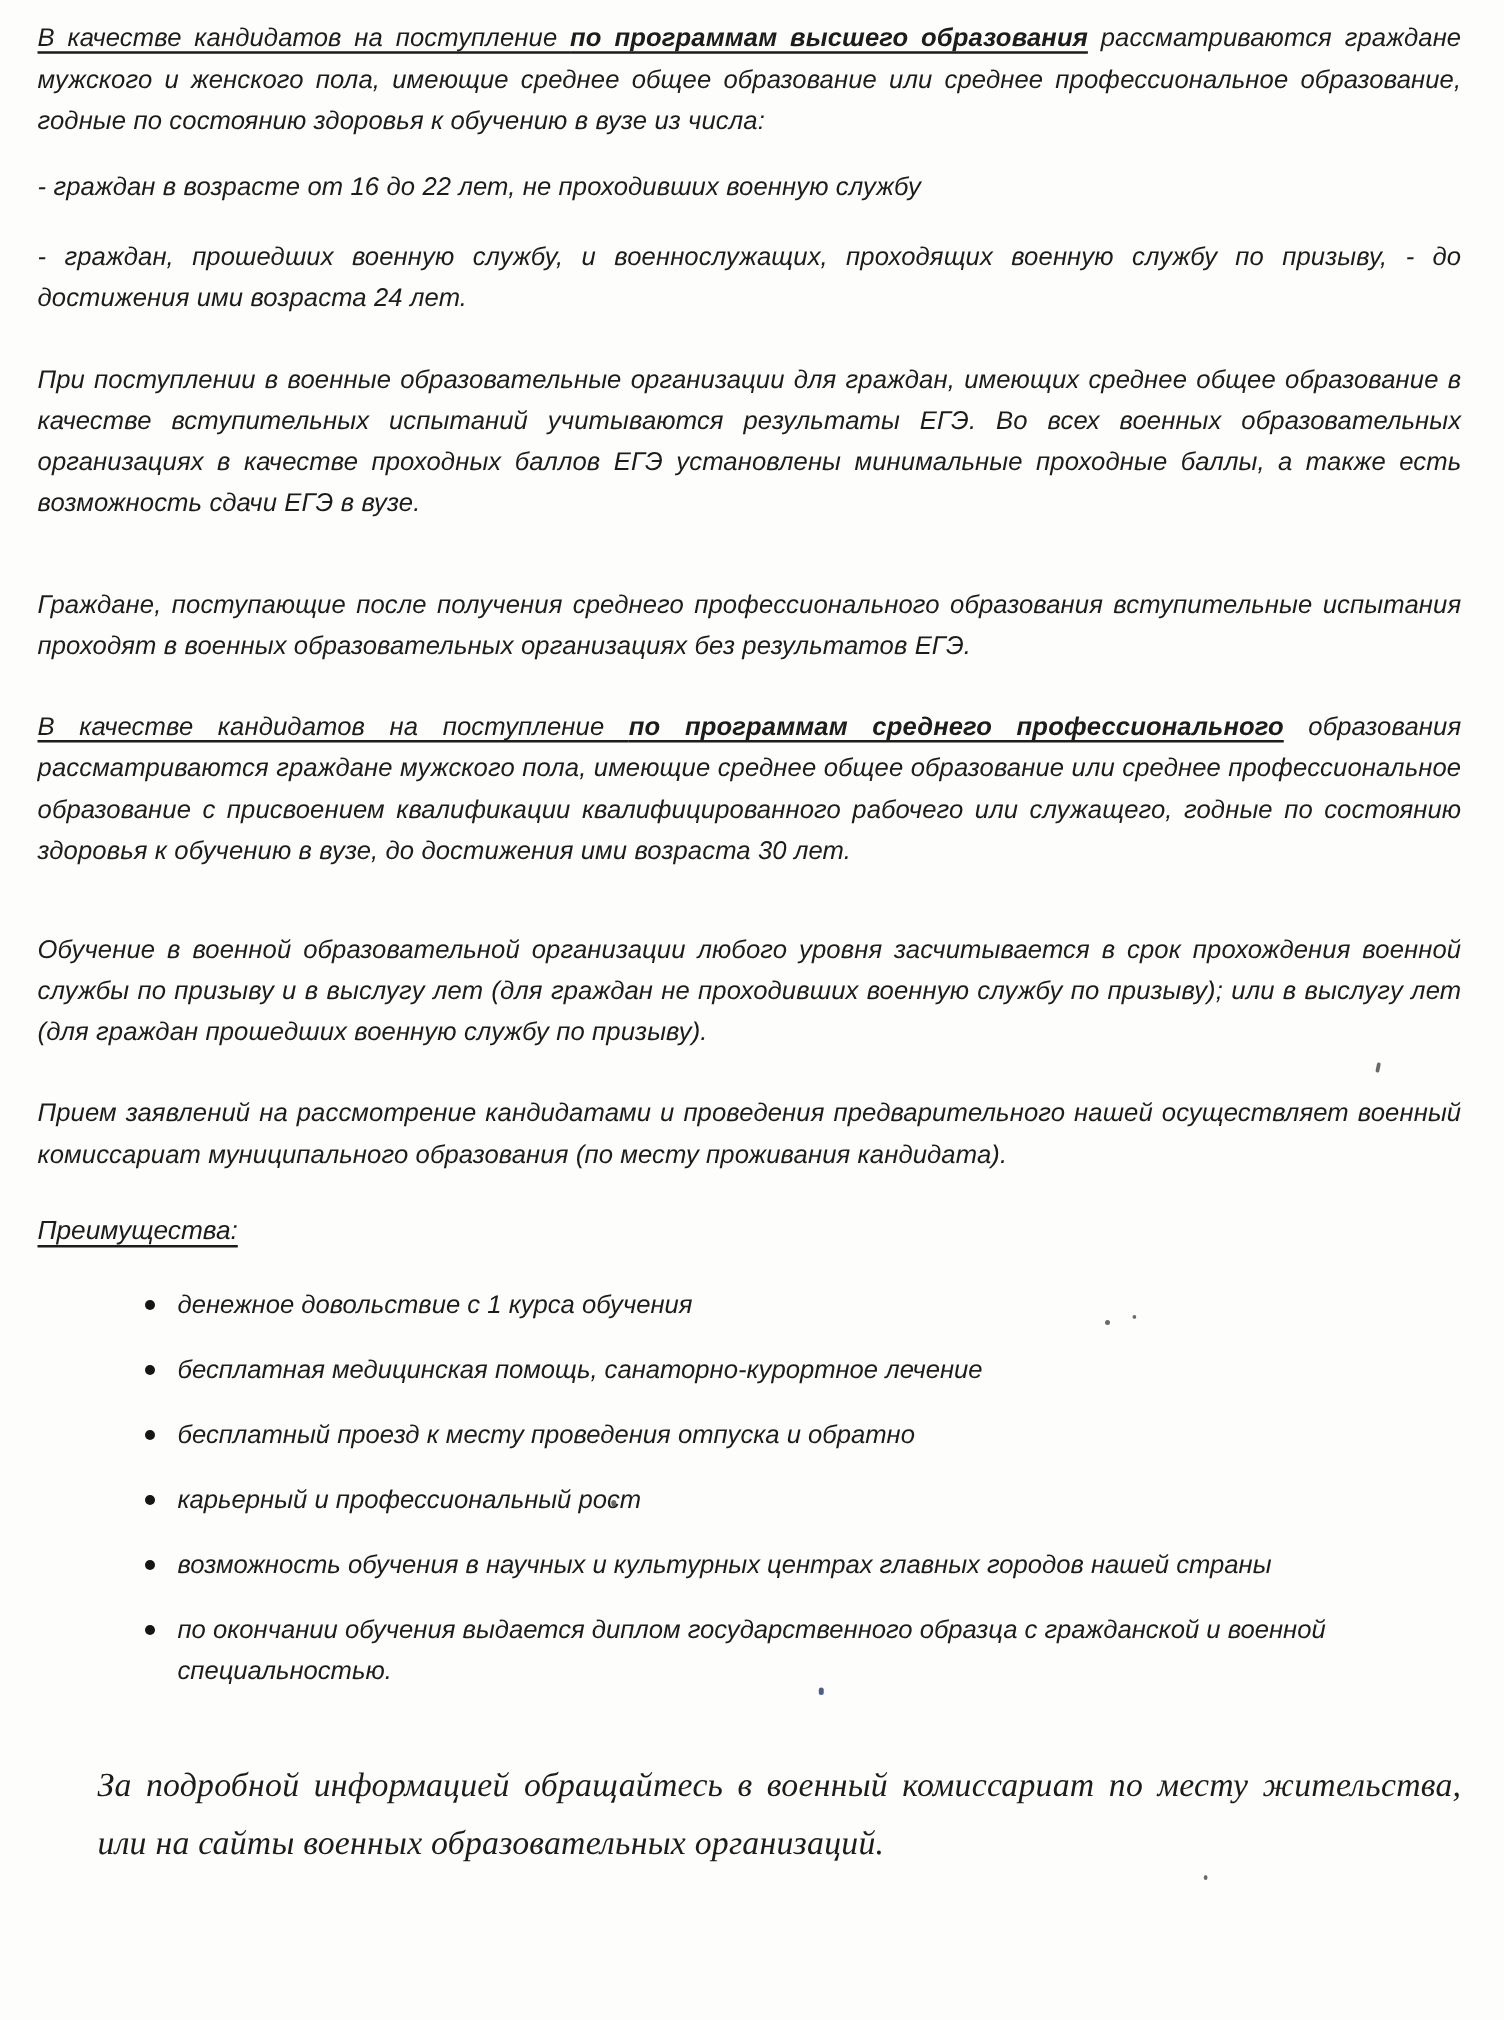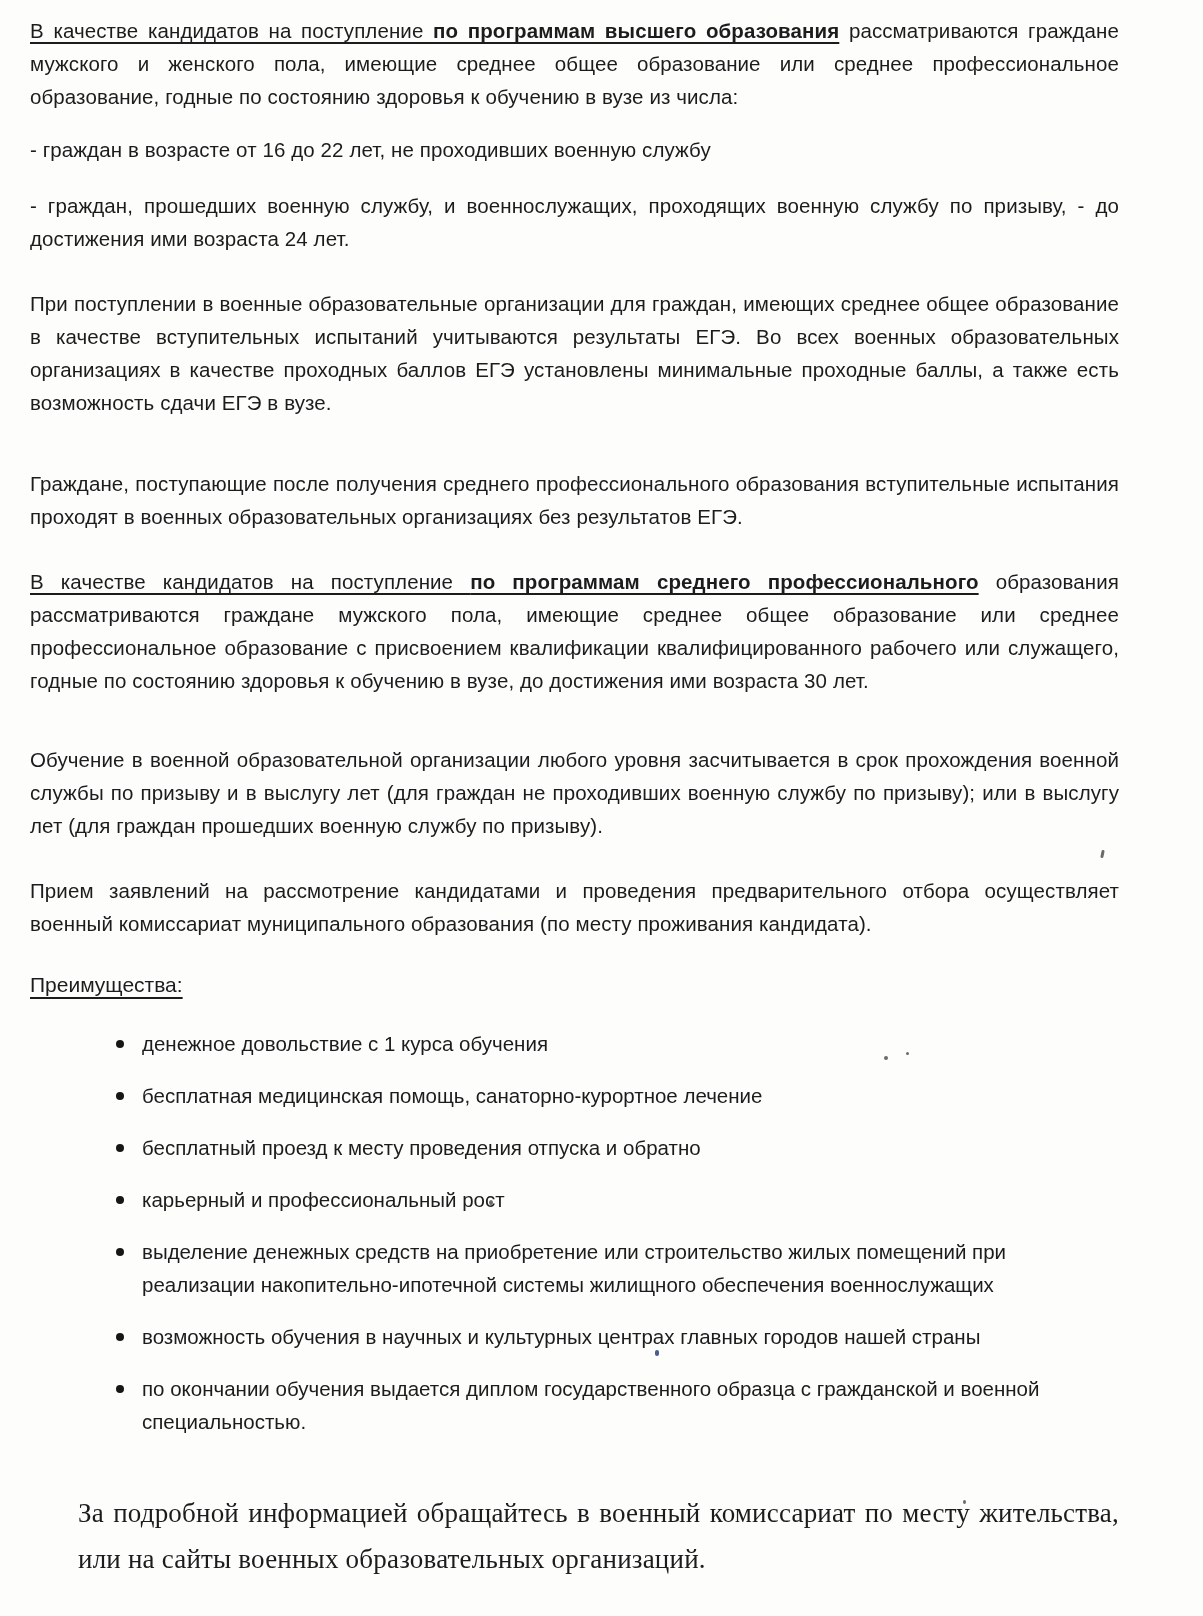--- a/index.html
+++ b/index.html
@@ -9,23 +9,24 @@
     background: #fdfdfc;
     overflow: hidden;
     font-family: "Liberation Sans", "DejaVu Sans", sans-serif;
     color: #1c1c1c;
     position: relative;
   }
   .page {
     box-sizing: border-box;
     width: 1203px;
     height: 1616px;
-    padding: 14px 84px 0 30px;
+    padding: 14px 34px 0 30px;
     overflow: hidden;
     position: relative;
+    font-style: italic;
   }
   p.para {
     margin: 0 0 17px 0;
     font-size: 20.5px;
     line-height: 33px;
     text-align: justify;
     letter-spacing: 0.1px;
   }
   .u { text-decoration: underline; text-underline-offset: 4px; }
   b.prog { font-weight: bold; }
@@ -93,30 +94,29 @@
   <p class="para" style="margin-top:23px;">- граждан, прошедших военную службу, и военнослужащих, проходящих военную службу по призыву, - до достижения ими возраста 24 лет.</p>
 
   <p class="para" style="margin-top:32px;">При поступлении в военные образовательные организации для граждан, имеющих среднее общее образование в качестве вступительных испытаний учитываются результаты ЕГЭ. Во всех военных образовательных организациях в качестве проходных баллов ЕГЭ установлены минимальные проходные баллы, а также есть возможность сдачи ЕГЭ в вузе.</p>
 
   <p class="para" style="margin-top:48px;">Граждане, поступающие после получения среднего профессионального образования вступительные испытания проходят в военных образовательных организациях без результатов ЕГЭ.</p>
 
   <p class="para" style="margin-top:32px;"><span class="u"><span>В качестве кандидатов на поступление </span><b class="prog">по программам среднего профессионального</b></span><span> образования рассматриваются граждане мужского пола, имеющие среднее общее образование или среднее профессиональное образование с присвоением квалификации квалифицированного рабочего или служащего, годные по состоянию здоровья к обучению в вузе, до достижения ими возраста 30 лет.</span></p>
 
   <p class="para gap-top">Обучение в военной образовательной организации любого уровня засчитывается в срок прохождения военной службы по призыву и в выслугу лет (для граждан не проходивших военную службу по призыву); или в выслугу лет (для граждан прошедших военную службу по призыву).</p>
 
-  <p class="para" style="margin-top:32px;">Прием заявлений на рассмотрение кандидатами и проведения предварительного отбора осуществляет военный комиссариат муниципального образования (по месту проживания кандидата).</p>
+  <p class="para" style="margin-top:32px;">Прием заявлений на рассмотрение кандидатами и проведения предварительного нашей осуществляет военный комиссариат муниципального образования (по месту проживания кандидата).</p>
 
   <h3 class="advantages-heading"><span class="u">Преимущества:</span></h3>
 
   <ul class="advantages">
     <li>денежное довольствие с 1 курса обучения</li>
     <li>бесплатная медицинская помощь, санаторно-курортное лечение</li>
     <li>бесплатный проезд к месту проведения отпуска и обратно</li>
     <li>карьерный и профессиональный рост</li>
-    <li>выделение денежных средств на приобретение или строительство жилых помещений при реализации накопительно-ипотечной системы жилищного обеспечения военнослужащих</li>
     <li>возможность обучения в научных и культурных центрах главных городов нашей страны</li>
     <li>по окончании обучения выдается диплом государственного образца с гражданской и военной специальностью.</li>
   </ul>
 
   <p class="footer">За подробной информацией обращайтесь в военный комиссариат по месту жительства, или на сайты военных образовательных организаций.</p>
 
   <span class="speck s1"></span>
   <span class="speck s2"></span>
   <span class="speck s3"></span>
   <span class="speck s4"></span>

